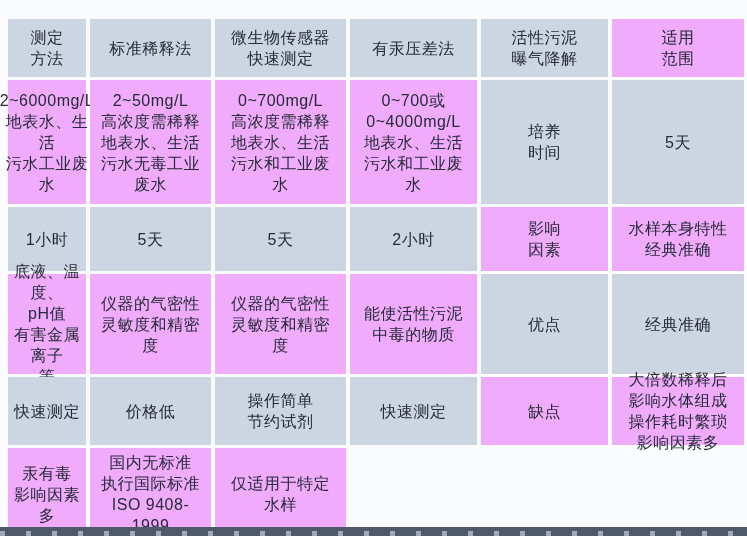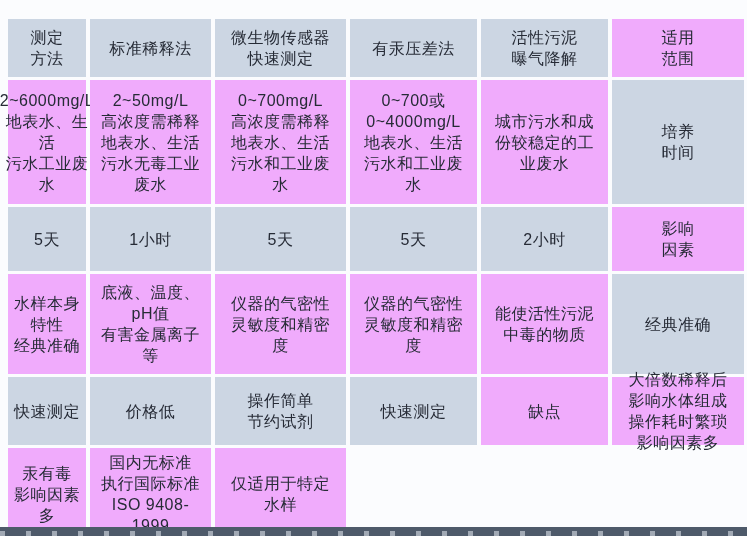--- a/index.html
+++ b/index.html
@@ -89,23 +89,20 @@
     <div class="cell band-b">0~700mg/L
 高浓度需稀释
 地表水、生活
 污水和工业废
 水</div>
     <div class="cell band-b">0~700或
 0~4000mg/L
 地表水、生活
 污水和工业废
 水</div>
-    <div class="cell band-b">城市污水和成
-份较稳定的工
-业废水</div>
 
     <div class="cell band-a">培养
 时间</div>
     <div class="cell band-a">5天</div>
     <div class="cell band-a">1小时</div>
     <div class="cell band-a">5天</div>
     <div class="cell band-a">5天</div>
     <div class="cell band-a">2小时</div>
 
     <div class="cell band-b">影响
@@ -118,20 +115,21 @@
 等</div>
     <div class="cell band-b">仪器的气密性
 灵敏度和精密
 度</div>
     <div class="cell band-b">仪器的气密性
 灵敏度和精密
 度</div>
     <div class="cell band-b">能使活性污泥
 中毒的物质</div>
 
+    <div class="cell band-a">优点</div>
     <div class="cell band-a">经典准确</div>
     <div class="cell band-a">快速测定</div>
     <div class="cell band-a">价格低</div>
     <div class="cell band-a">操作简单
 节约试剂</div>
     <div class="cell band-a">快速测定</div>
 
     <div class="cell band-b">缺点</div>
     <div class="cell band-b">大倍数稀释后
 影响水体组成

